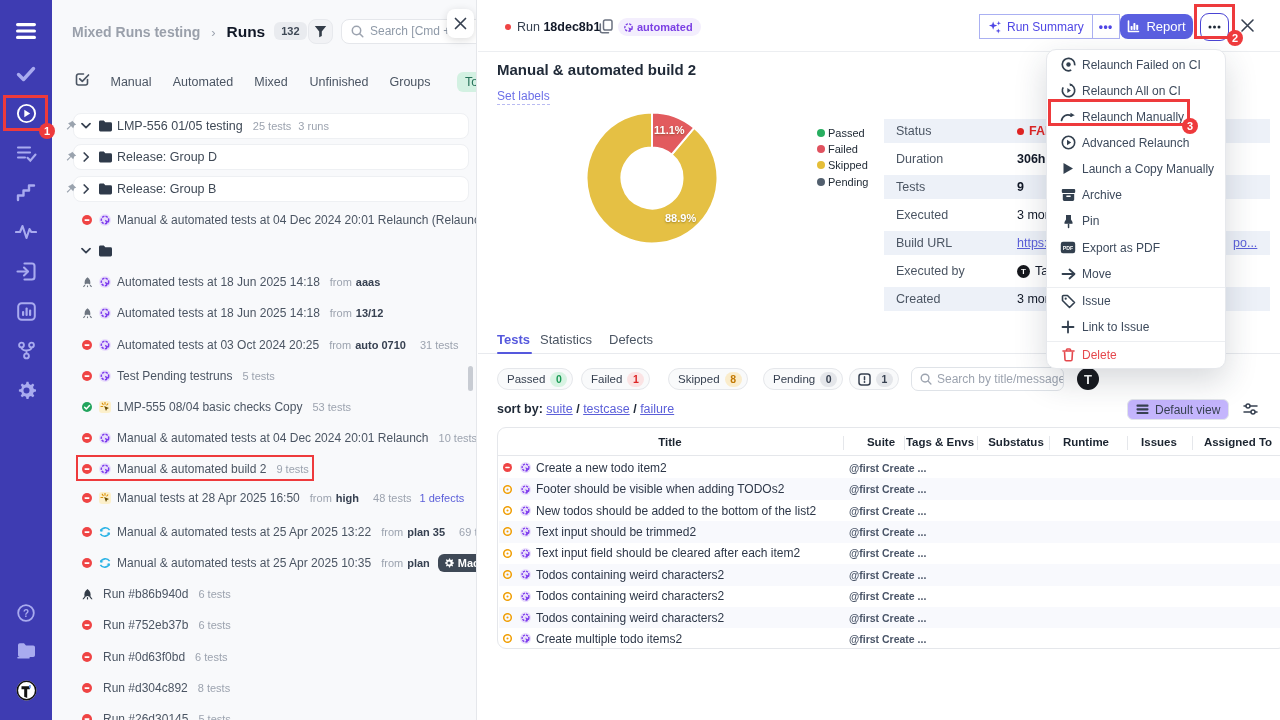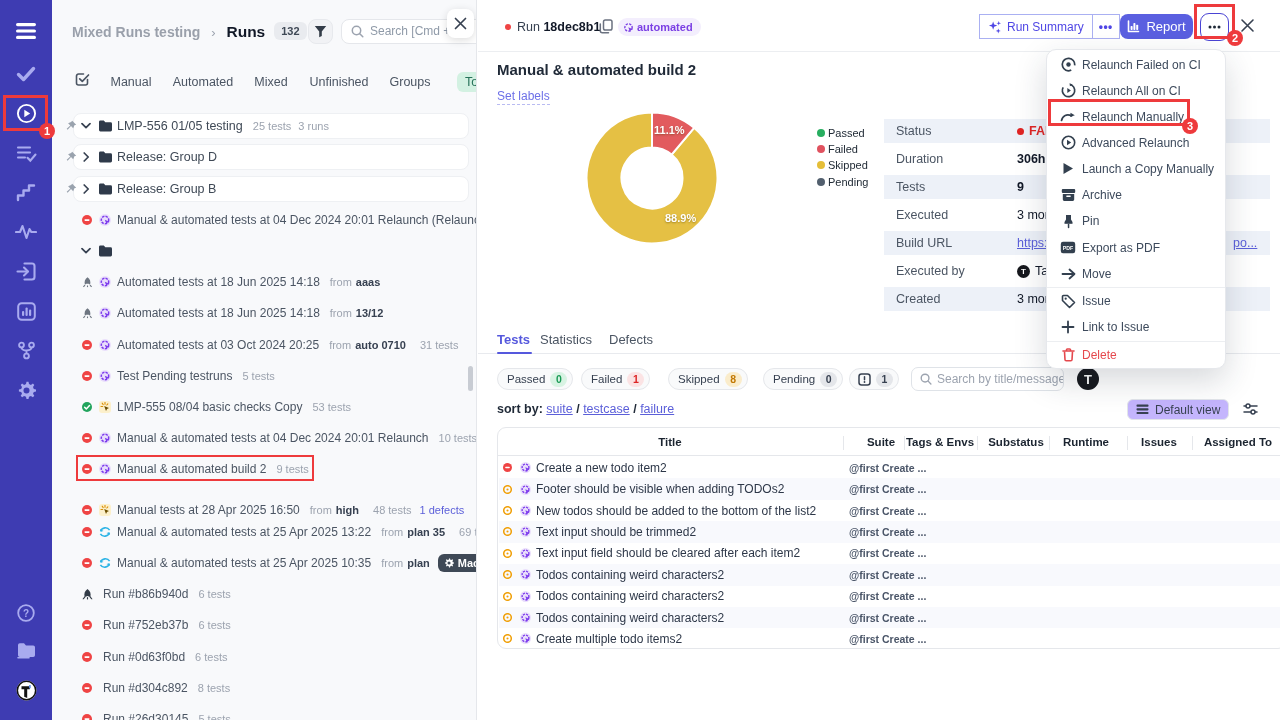--- a/index.html
+++ b/index.html
@@ -404,21 +404,21 @@
     <svg class="lic" style="left:47px;" width="12" height="12" viewBox="0 0 12 12">
         <circle cx="6" cy="6" r="6" fill="#e9defb"></circle>
         <circle cx="6" cy="6" r="3.7" fill="none" stroke="#7c3aed" stroke-width="1.5" stroke-dasharray="2.4 1.1"></circle>
         <path d="M5.8 5.8 l4.6 1.9 -1.9 0.9 -0.9 1.9 z" fill="#7c3aed"></path>
       </svg>
     <div class="cont">
         <span>Manual &amp; automated build 2</span>
         <span class="meta">9 tests</span>
       </div>
   </div>
-  <div class="lrow" style="top:494px;">
+  <div class="lrow" style="top:482px;">
     <svg class="lic" style="left:30px;" width="10" height="10" viewBox="0 0 10 10">
         <circle cx="5" cy="5" r="5" fill="#ef4444"></circle>
         <rect x="2.4" y="4.2" width="5.2" height="1.7" rx="0.8" fill="#fff"></rect>
       </svg>
     <svg class="lic" style="left:47px;" width="12" height="12" viewBox="0 0 12 12">
         <rect width="12" height="12" rx="3" fill="#fcf0cb"></rect>
         <g stroke="#d98e04" stroke-width="1.1" stroke-linecap="round">
           <path d="M3.2 2.2 l1 1.4"></path>
           <path d="M2 5.5 h1.7"></path>
           <path d="M6 1.6 v1.7"></path>

